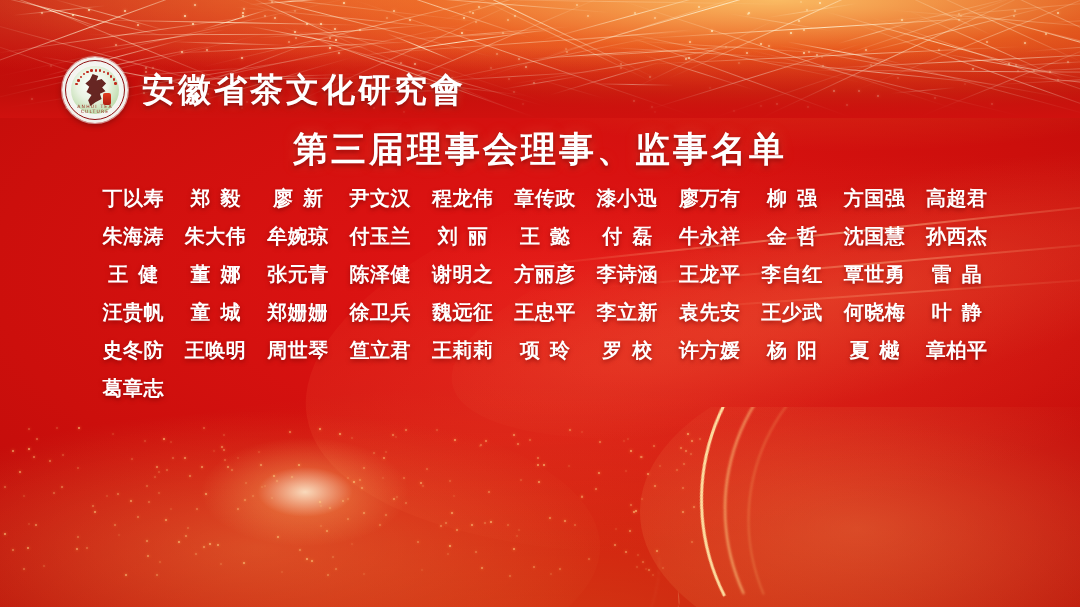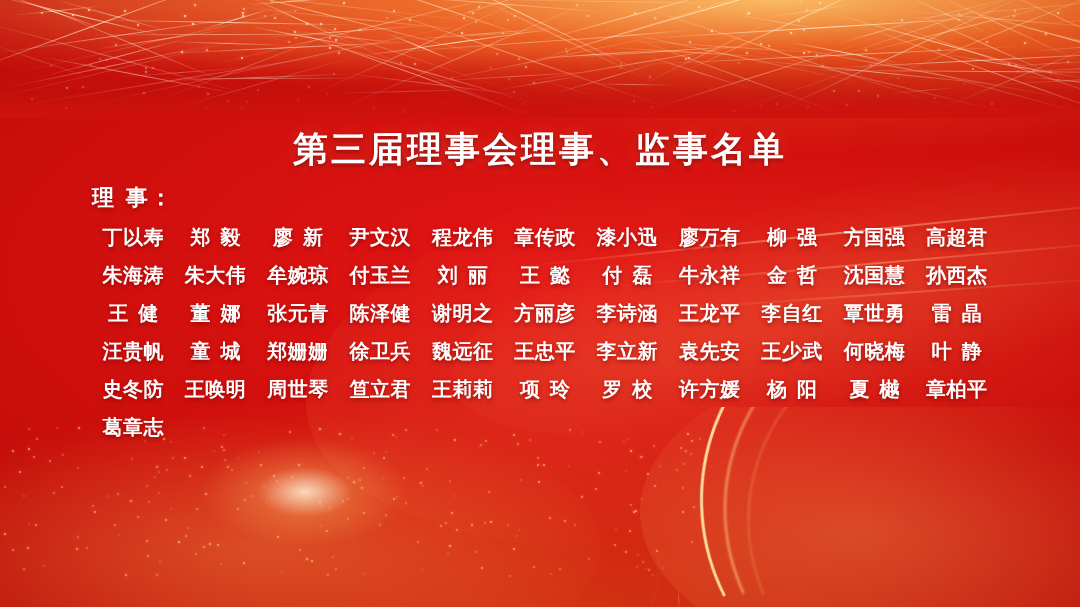--- a/index.html
+++ b/index.html
@@ -625,25 +625,49 @@
         <div class="spark" style="left: 170.137px; top: 100.626px; background: rgba(255, 210, 130, 0.9); box-shadow: rgba(255, 190, 90, 0.9) 0px 0px 3px; opacity: 0.19;"></div>
         <div class="spark" style="left: 194.731px; top: 145.892px; background: rgba(255, 210, 130, 0.9); box-shadow: rgba(255, 190, 90, 0.9) 0px 0px 3px; opacity: 0.4;"></div>
         <div class="spark" style="left: 237.319px; top: 50.372px; background: rgba(255, 210, 130, 0.9); box-shadow: rgba(255, 190, 90, 0.9) 0px 0px 3px; opacity: 0.18;"></div>
         <div class="spark" style="left: 549.927px; top: 165.591px; background: rgba(255, 210, 130, 0.9); box-shadow: rgba(255, 190, 90, 0.9) 0px 0px 3px; opacity: 0.23;"></div>
         <div class="spark" style="left: 693.118px; top: 99.2293px; background: rgba(255, 210, 130, 0.9); box-shadow: rgba(255, 190, 90, 0.9) 0px 0px 3px; opacity: 0.54;"></div>
         <div class="spark" style="left: 396.049px; top: 88.8328px; background: rgba(255, 210, 130, 0.9); box-shadow: rgba(255, 190, 90, 0.9) 0px 0px 3px; opacity: 0.25;"></div>
         <div class="spark" style="left: 124.846px; top: 166.672px; background: rgba(255, 210, 130, 0.9); box-shadow: rgba(255, 190, 90, 0.9) 0px 0px 3px; opacity: 0.76;"></div>
       </div>
   </div>
 
+  <div class="header">
+    <div class="logo">
+      <div class="ring"></div>
+      <div class="disc"></div>
+      <div class="map"></div>
+      <div class="lantern"></div>
+      <div class="arcdots" id="arcdots">
+          <i style="left: 6.26645px; top: 18.8176px;"></i>
+          <i style="left: 8.09456px; top: 15.0275px;"></i>
+          <i style="left: 10.6416px; top: 11.678px;"></i>
+          <i style="left: 13.8052px; top: 8.90357px;"></i>
+          <i style="left: 17.4585px; top: 6.81555px;"></i>
+          <i style="left: 21.4548px; top: 5.49778px;"></i>
+          <i style="left: 25.6335px; top: 5.0032px;"></i>
+          <i style="left: 29.8269px; top: 5.35165px;"></i>
+          <i style="left: 33.8667px; top: 6.52914px;"></i>
+          <i style="left: 37.5907px; top: 8.4884px;"></i>
+          <i style="left: 40.8492px; top: 11.1508px;"></i>
+          <i style="left: 43.5116px; top: 14.4093px;"></i>
+          <i style="left: 45.4709px; top: 18.1333px;"></i>
+        </div>
+      <div class="btm">ANHUI TEA CULTURE</div>
+    </div>
+    <div class="org">安徽省茶文化研究會</div>
+  </div>
 
   <div class="title">第三届理事会理事、监事名单</div>
 
   <div class="roster">
-    <div class="sec-label">理 事：</div>
     <div class="grid" id="directors-grid" style="grid-template-columns: repeat(11, 1fr);">
         <div class="nm">丁以寿</div>
         <div class="nm n2">郑毅</div>
         <div class="nm n2">廖新</div>
         <div class="nm">尹文汉</div>
         <div class="nm">程龙伟</div>
         <div class="nm">章传政</div>
         <div class="nm">漆小迅</div>
         <div class="nm">廖万有</div>
         <div class="nm n2">柳强</div>

